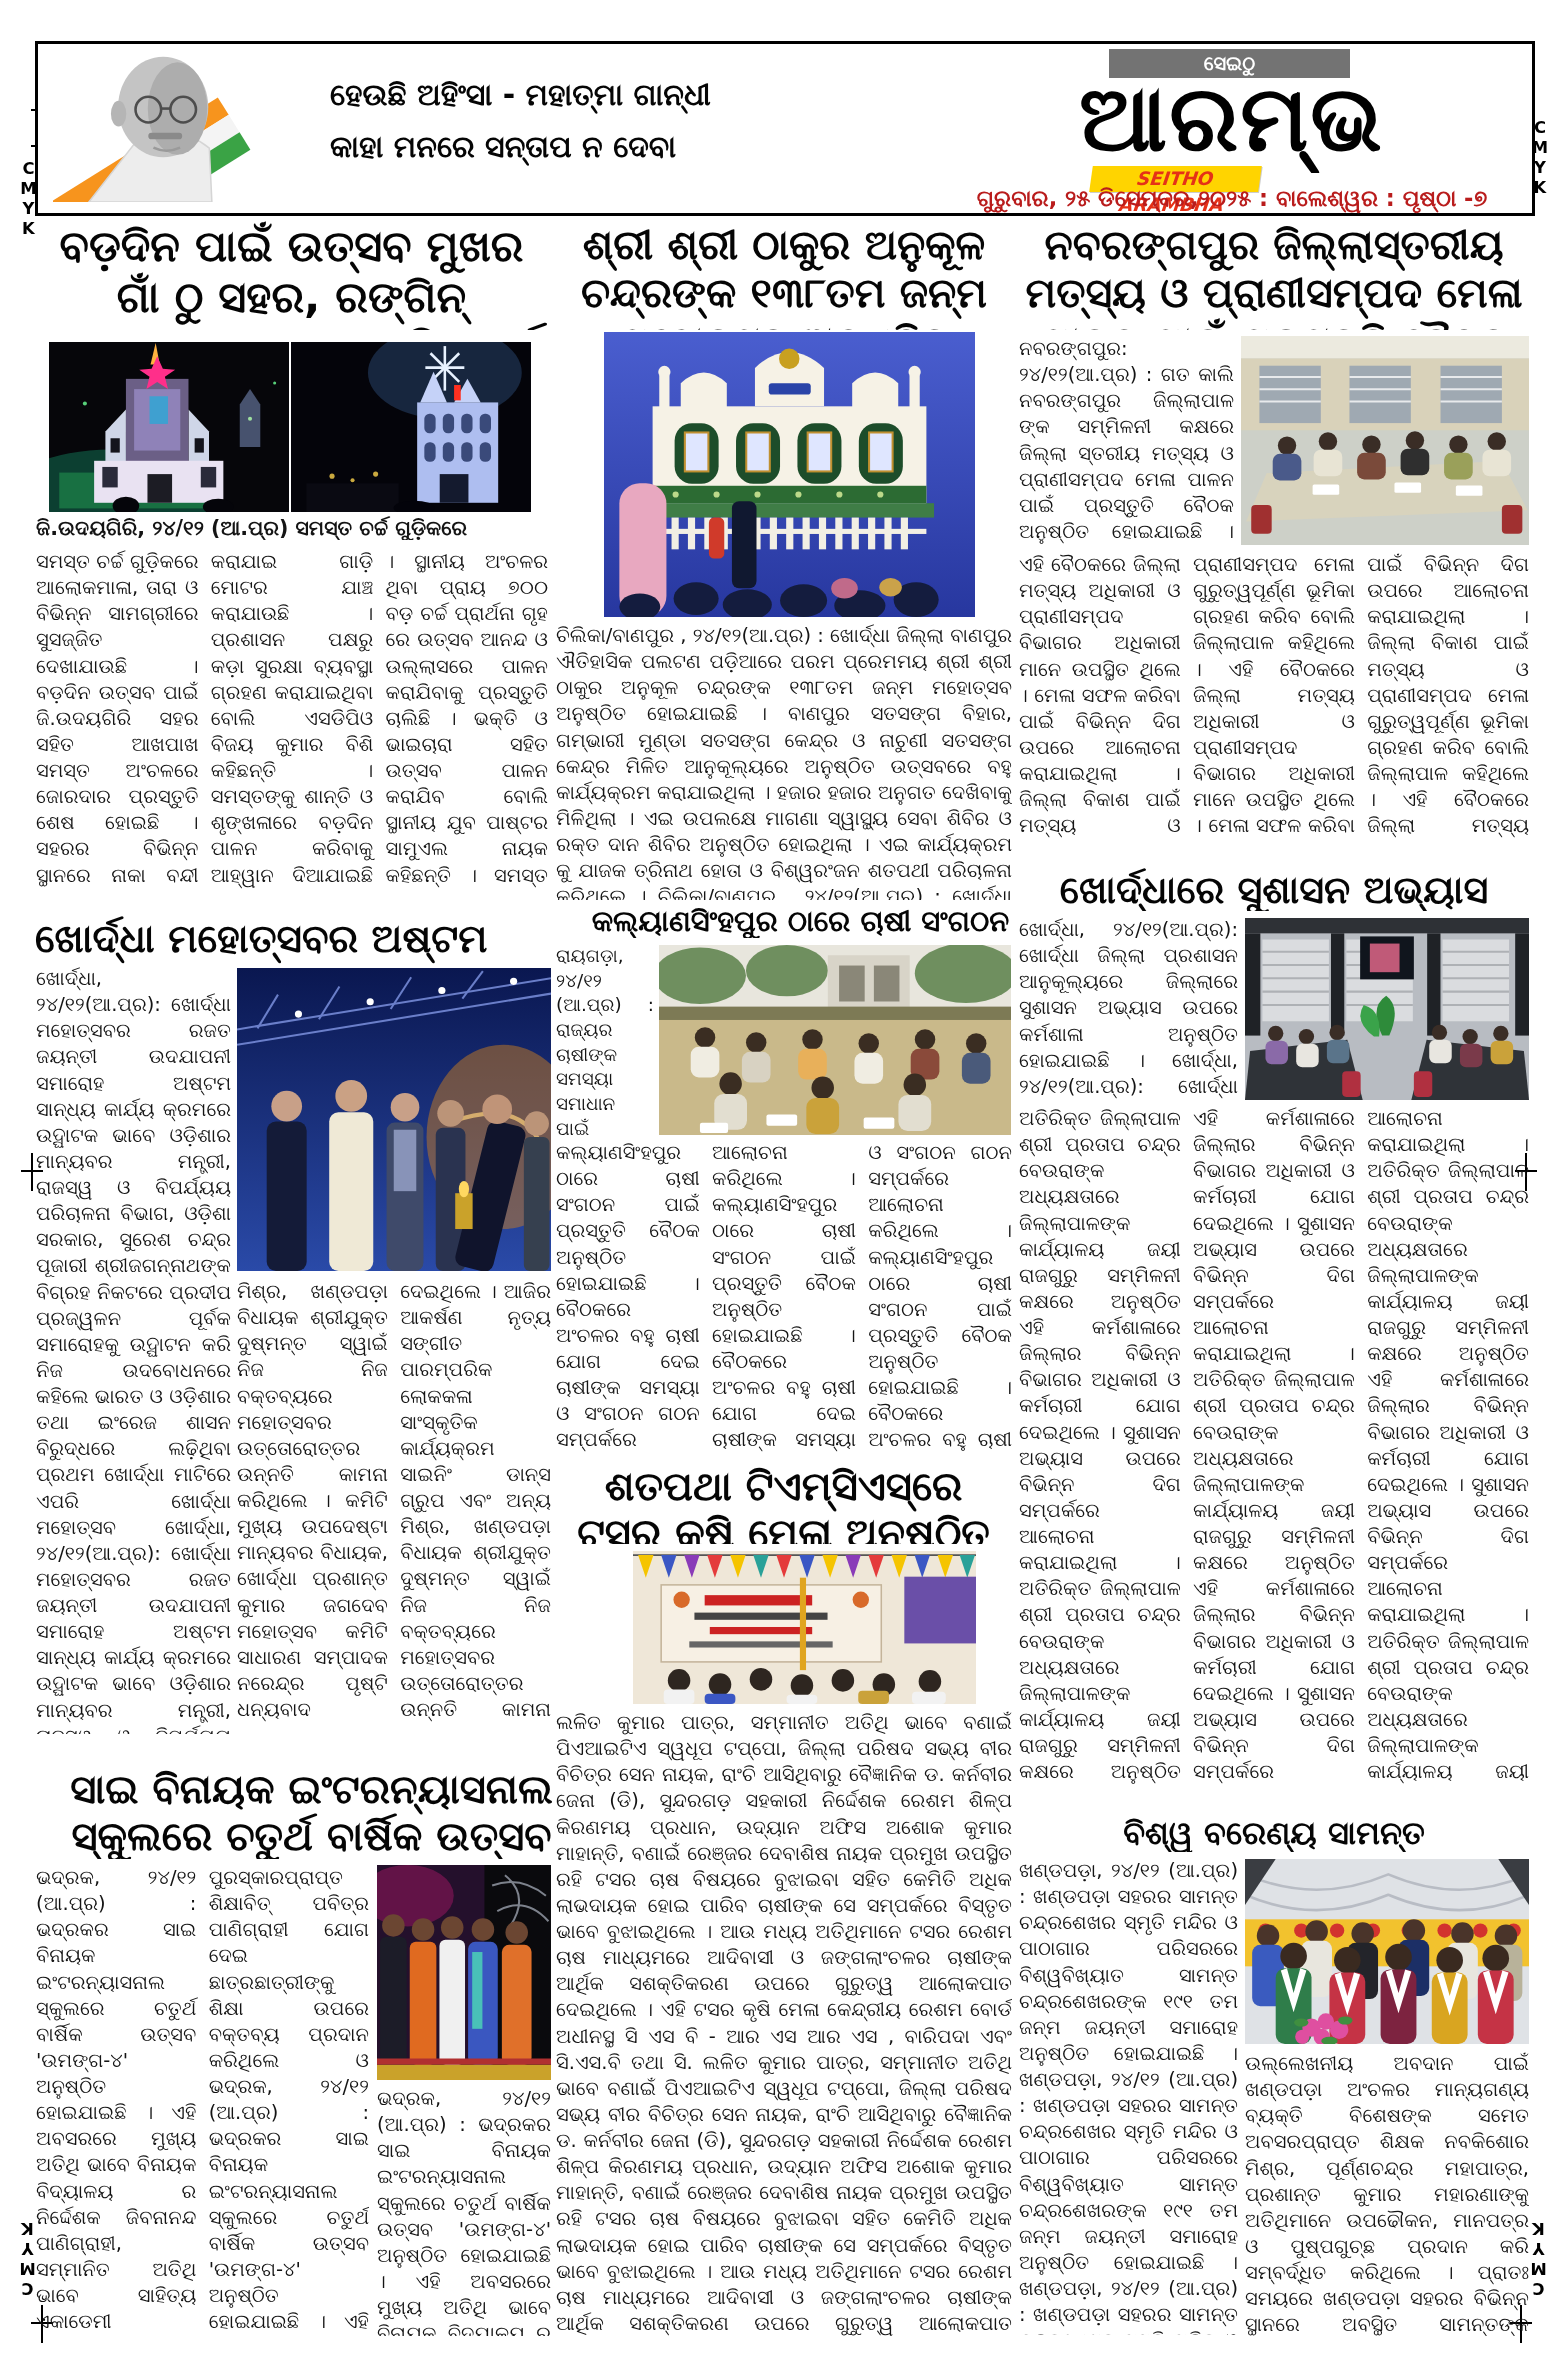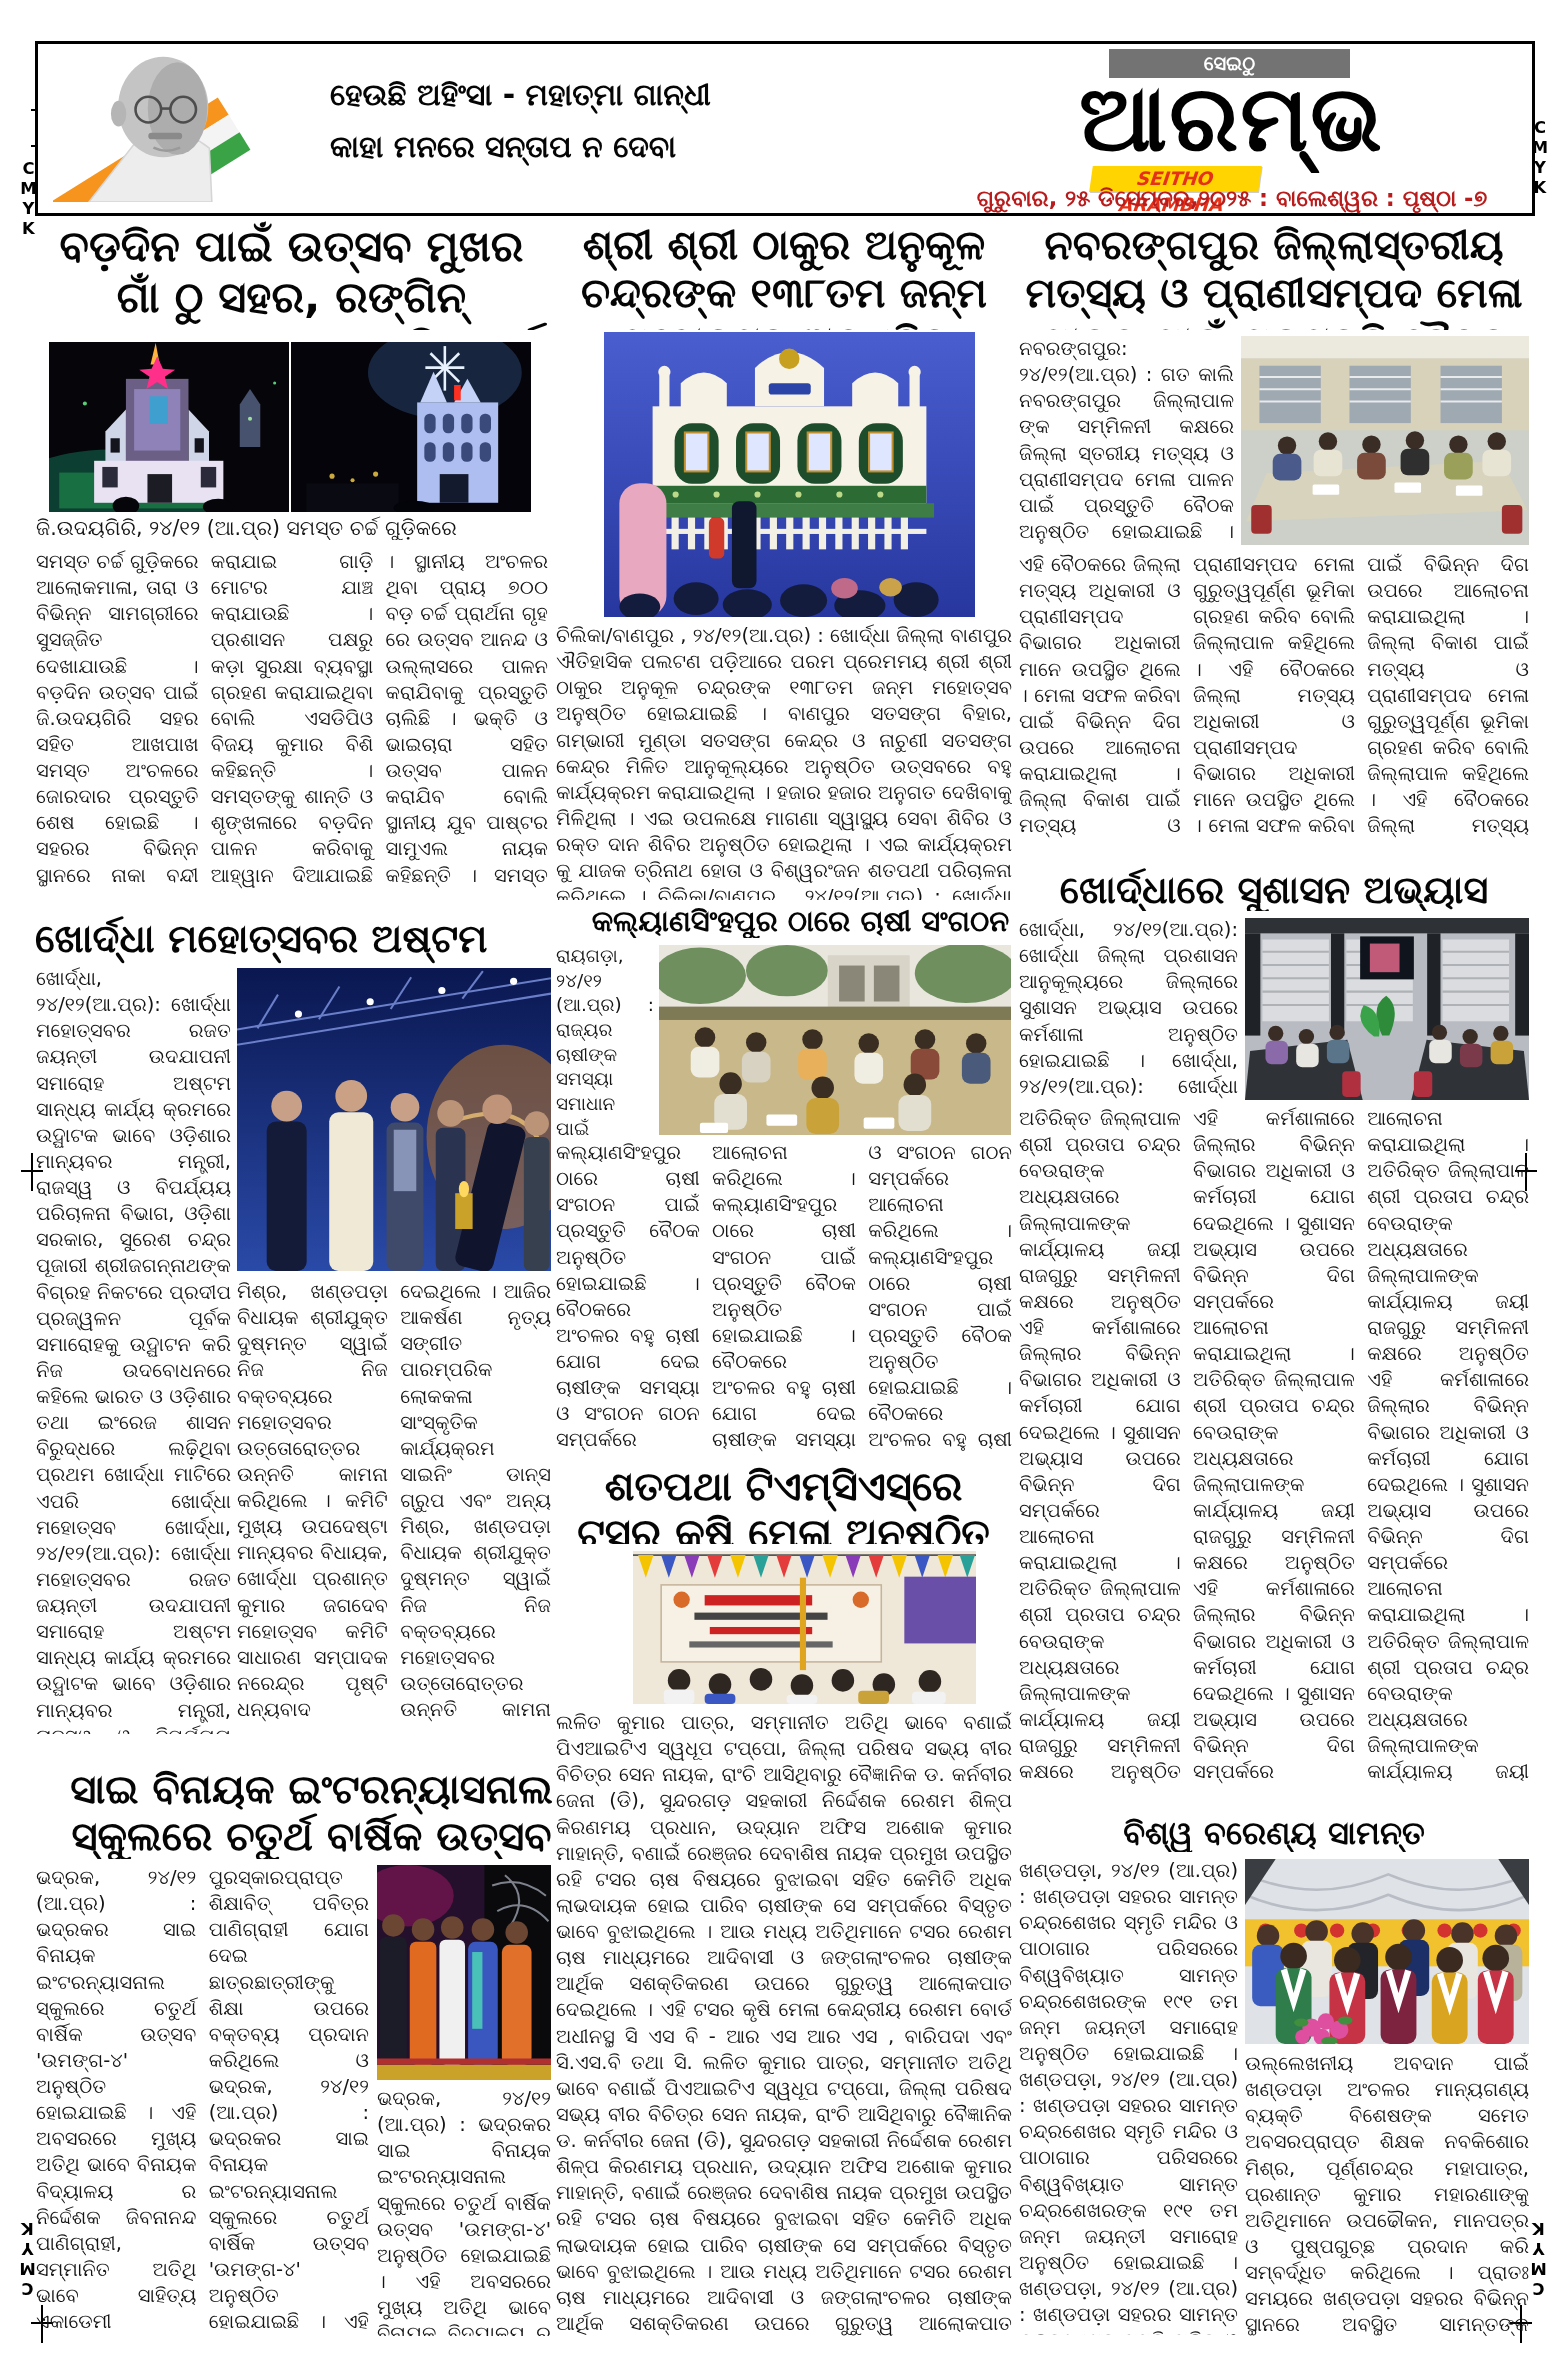--- a/index.html
+++ b/index.html
@@ -19,21 +19,21 @@
             font-size:19.5px;font-weight:bold;text-align:center;line-height:29px;}
   .logo-main{position:absolute;left:1017px;top:20.5px;width:353px;height:108px;color:#000;
              font-size:91px;font-weight:700;text-align:center;line-height:108px;letter-spacing:2px;overflow:hidden;}
   .logo-badge{position:absolute;left:1053px;top:122px;width:169px;height:25.6px;background:#ffd400;
               color:#e53117;font-size:18.4px;font-weight:900;font-style:italic;text-align:center;line-height:25.6px;
               transform:skewX(-8deg);box-shadow:1px 1px 0 #00000033;}
   .dateline{position:absolute;left:902px;top:141px;width:584px;font-size:22.5px;font-weight:800;text-align:center;color:#b91c1c;}
   
   .headline{position:absolute;font-weight:900;text-align:center;line-height:1.18;color:#050505;overflow:hidden;}
   .bodytxt{position:absolute;font-size:19.5px;line-height:1.34;text-align:justify;overflow:hidden;word-break:break-word;color:#141414;}
-  .caption{position:absolute;font-size:20.5px;font-weight:400;overflow:hidden;white-space:nowrap;color:#141414;}
+  .caption{position:absolute;font-size:20.5px;font-weight:700;overflow:hidden;white-space:nowrap;color:#141414;}
   .photo{position:absolute;overflow:hidden;background:#222;}
   .photo svg{display:block;width:100%;height:100%;}
 </style>
 </head>
 <body>
 
 <div class="page">
 
   <div class="cross" style="left:41px;top:92px;"></div>
   <div class="cross" style="left:41px;top:128px;"></div>

